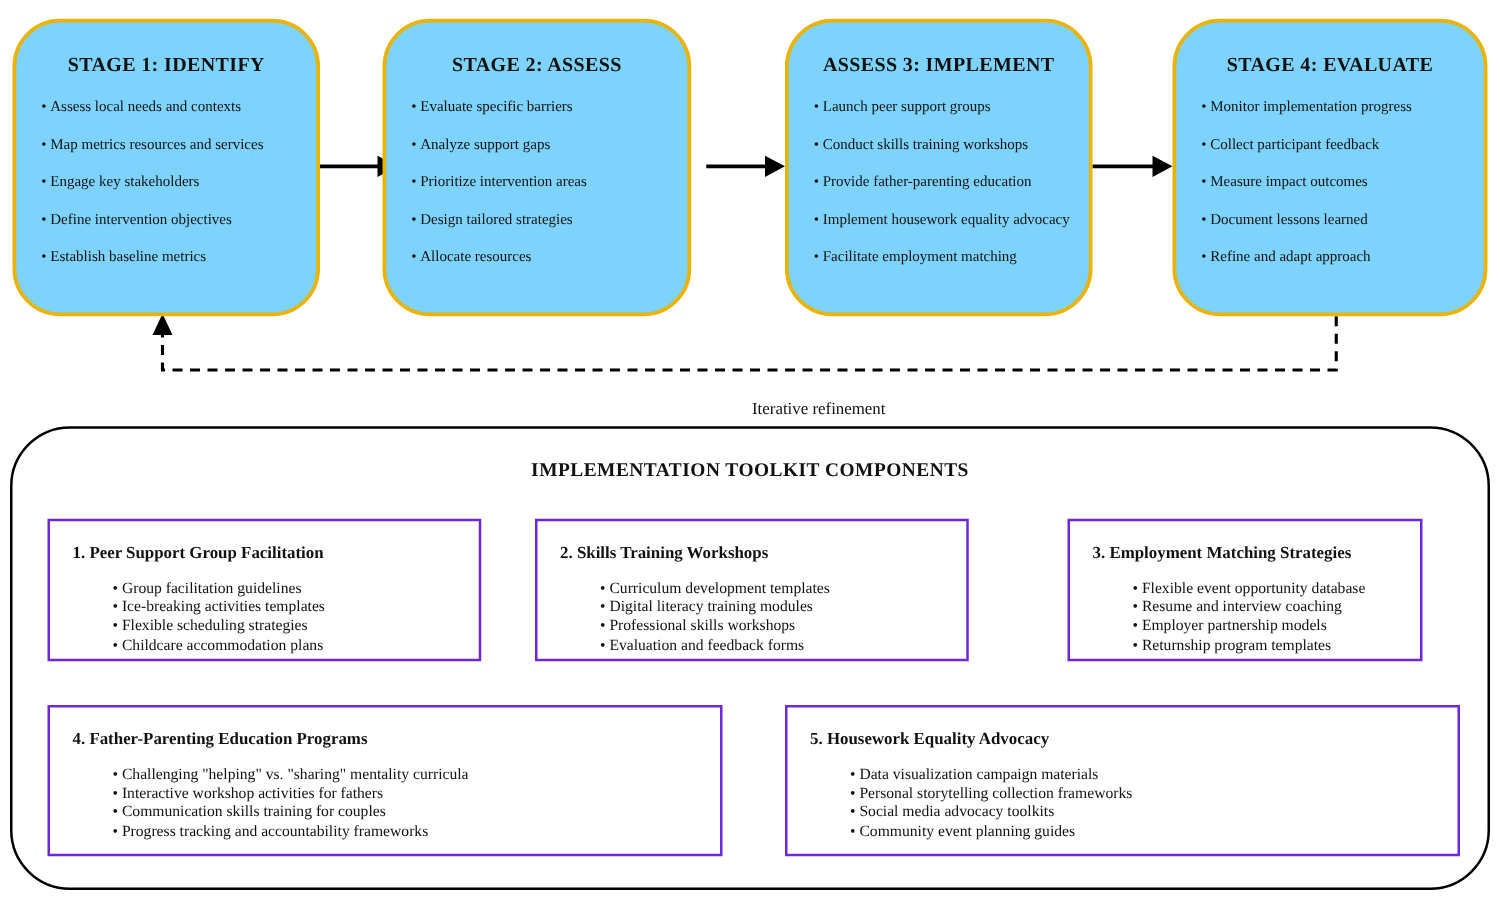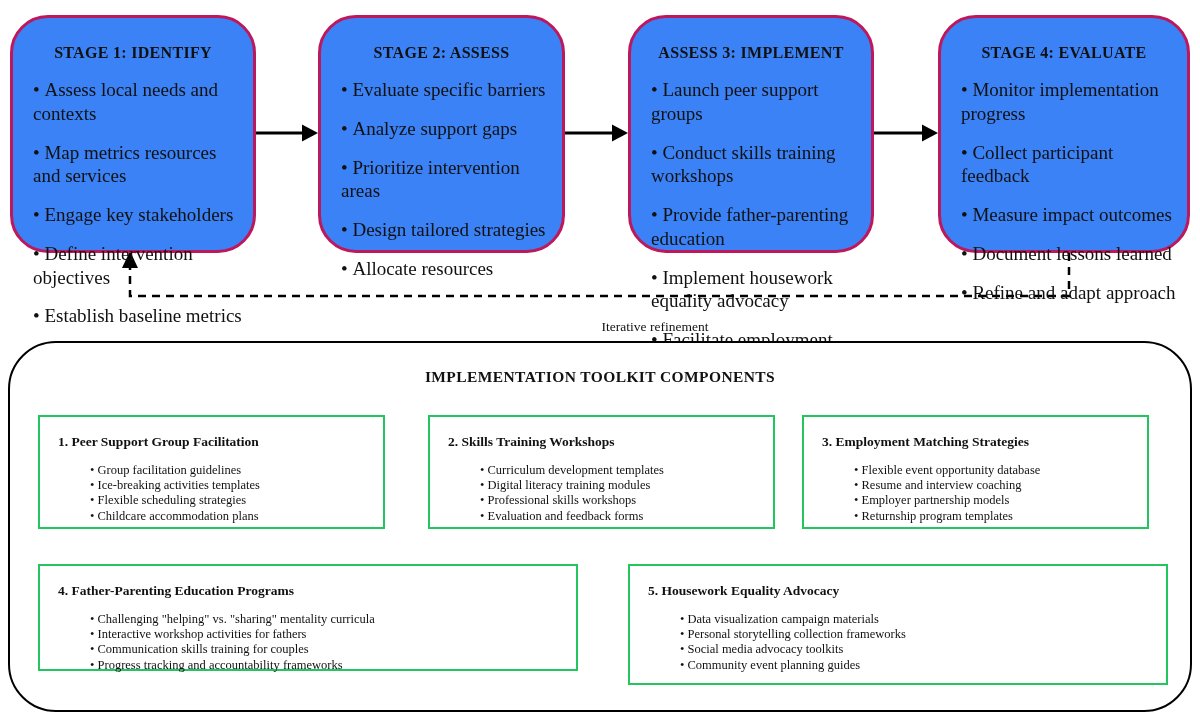--- a/index.html
+++ b/index.html
@@ -19,43 +19,43 @@
     left: 0; top: 0;
     width: 1200px; height: 720px;
     pointer-events: none;
   }
 
   
   .stage {
     position: absolute;
     top: 15px;
     height: 238px;
-    border: 3px solid #be185d;
+    border: 3px solid #eab308;
     border-radius: 38px;
-    background: #3b82f6;
+    background: #7dd3fc;
   }
   .stage-1 { left: 10px;  width: 246px; }
-  .stage-2 { left: 318px; width: 247px; }
+  .stage-2 { left: 306px; width: 247px; }
   .stage-3 { left: 628px; width: 246px; }
   .stage-4 { left: 938px; width: 252px; }
 
   .stage-title {
     margin-top: 26px;
     text-align: center;
     font-weight: bold;
     font-size: 16px;
     letter-spacing: 0.3px;
   }
   .stage-list {
     list-style: none;
     margin-top: 16px;
     padding: 0 8px 0 20px;
   }
   .stage-list li {
-    font-size: 19px;
+    font-size: 12px;
     line-height: 1.25;
     margin-bottom: 15px;
   }
   .stage-list li::before { content: "\2022\00a0"; }
 
   
   .feedback-label {
     position: absolute;
     left: 110px;
     top: 319px;
@@ -79,28 +79,28 @@
     width: 1200px;
     text-align: center;
     font-weight: bold;
     font-size: 15.5px;
     letter-spacing: 0.4px;
   }
 
   
   .component {
     position: absolute;
-    border: 2px solid #22c55e;
+    border: 2px solid #6d28d9;
     background: #ffffff;
     padding: 17px 10px 0 18px;
   }
   .comp-1 { left: 38px;  top: 415px; width: 347px; height: 114px; }
   .comp-2 { left: 428px; top: 415px; width: 347px; height: 114px; }
-  .comp-3 { left: 802px; top: 415px; width: 347px; height: 114px; }
-  .comp-4 { left: 38px;  top: 564px; width: 540px; height: 107px; }
+  .comp-3 { left: 854px; top: 415px; width: 284px; height: 114px; }
+  .comp-4 { left: 38px;  top: 564px; width: 540px; height: 121px; }
   .comp-5 { left: 628px; top: 564px; width: 540px; height: 121px; }
 
   .component-title {
     font-weight: bold;
     font-size: 13.5px;
   }
   .component-list {
     list-style: none;
     margin-top: 13px;
     padding: 0;

